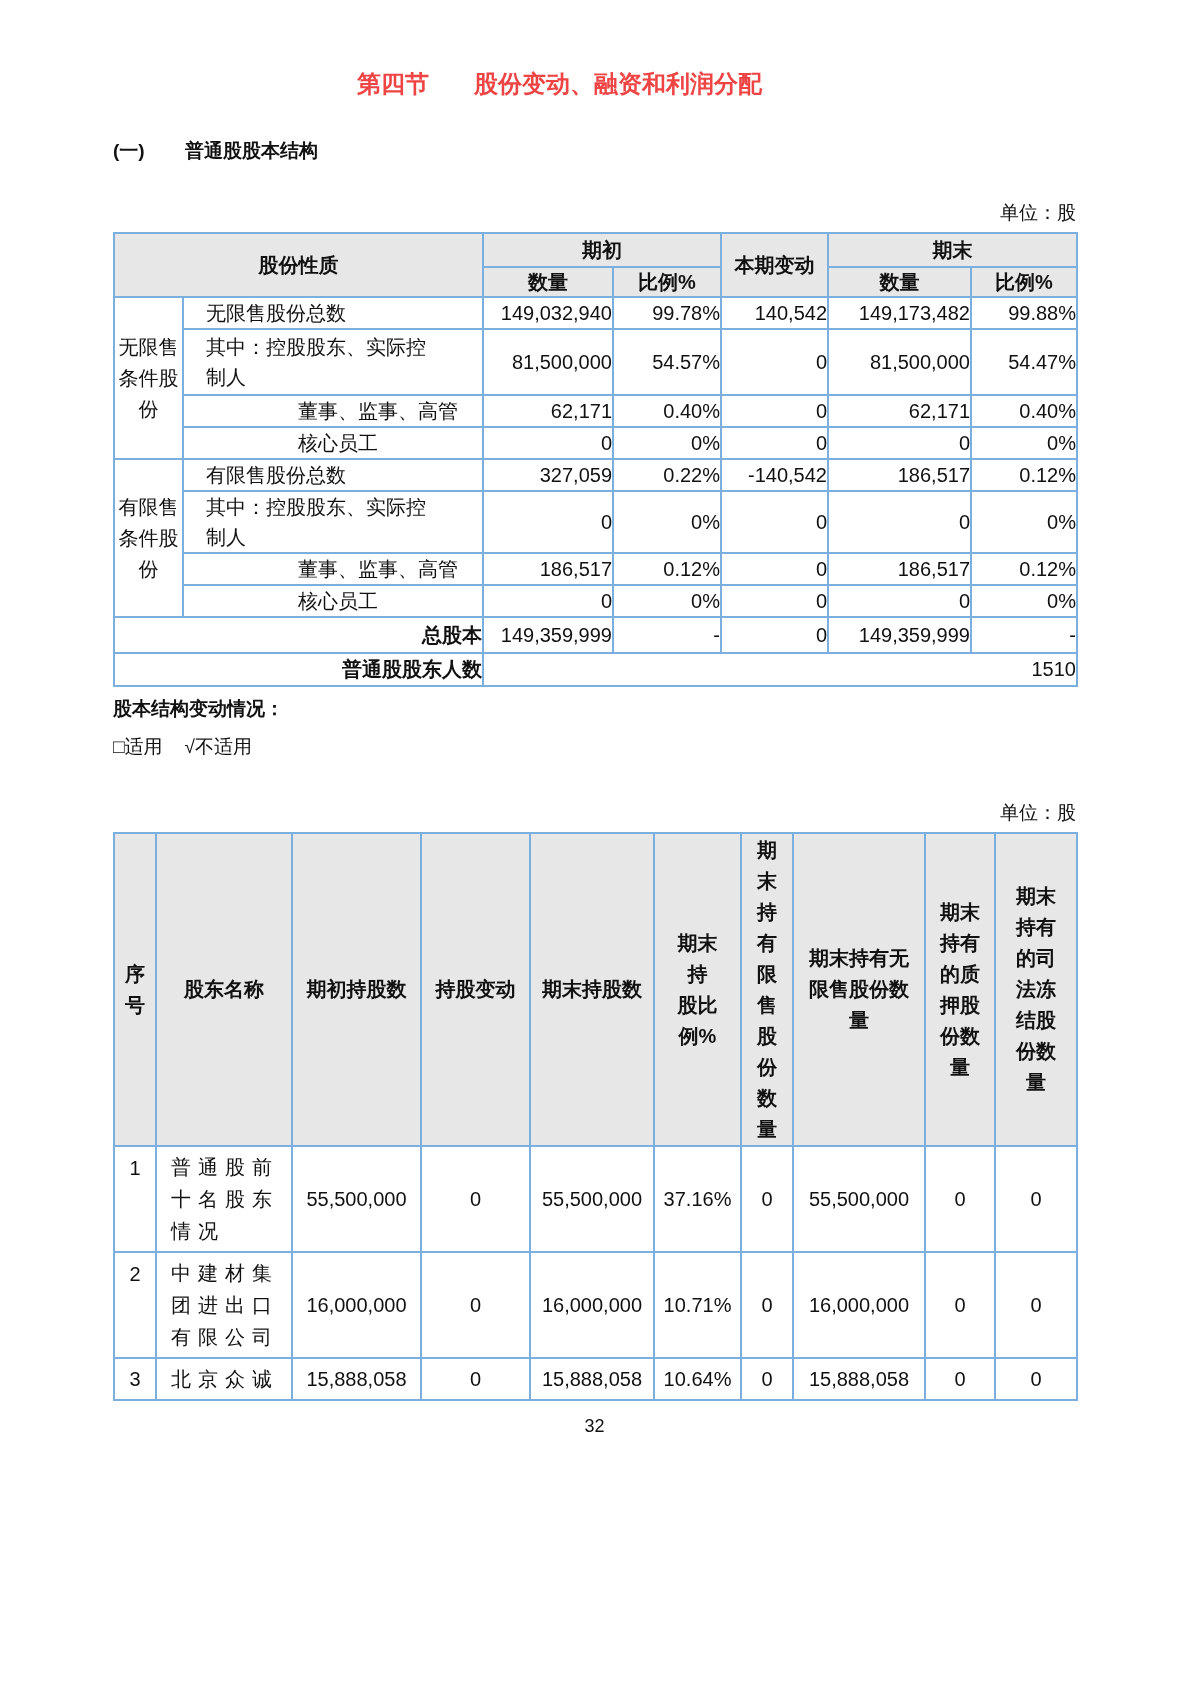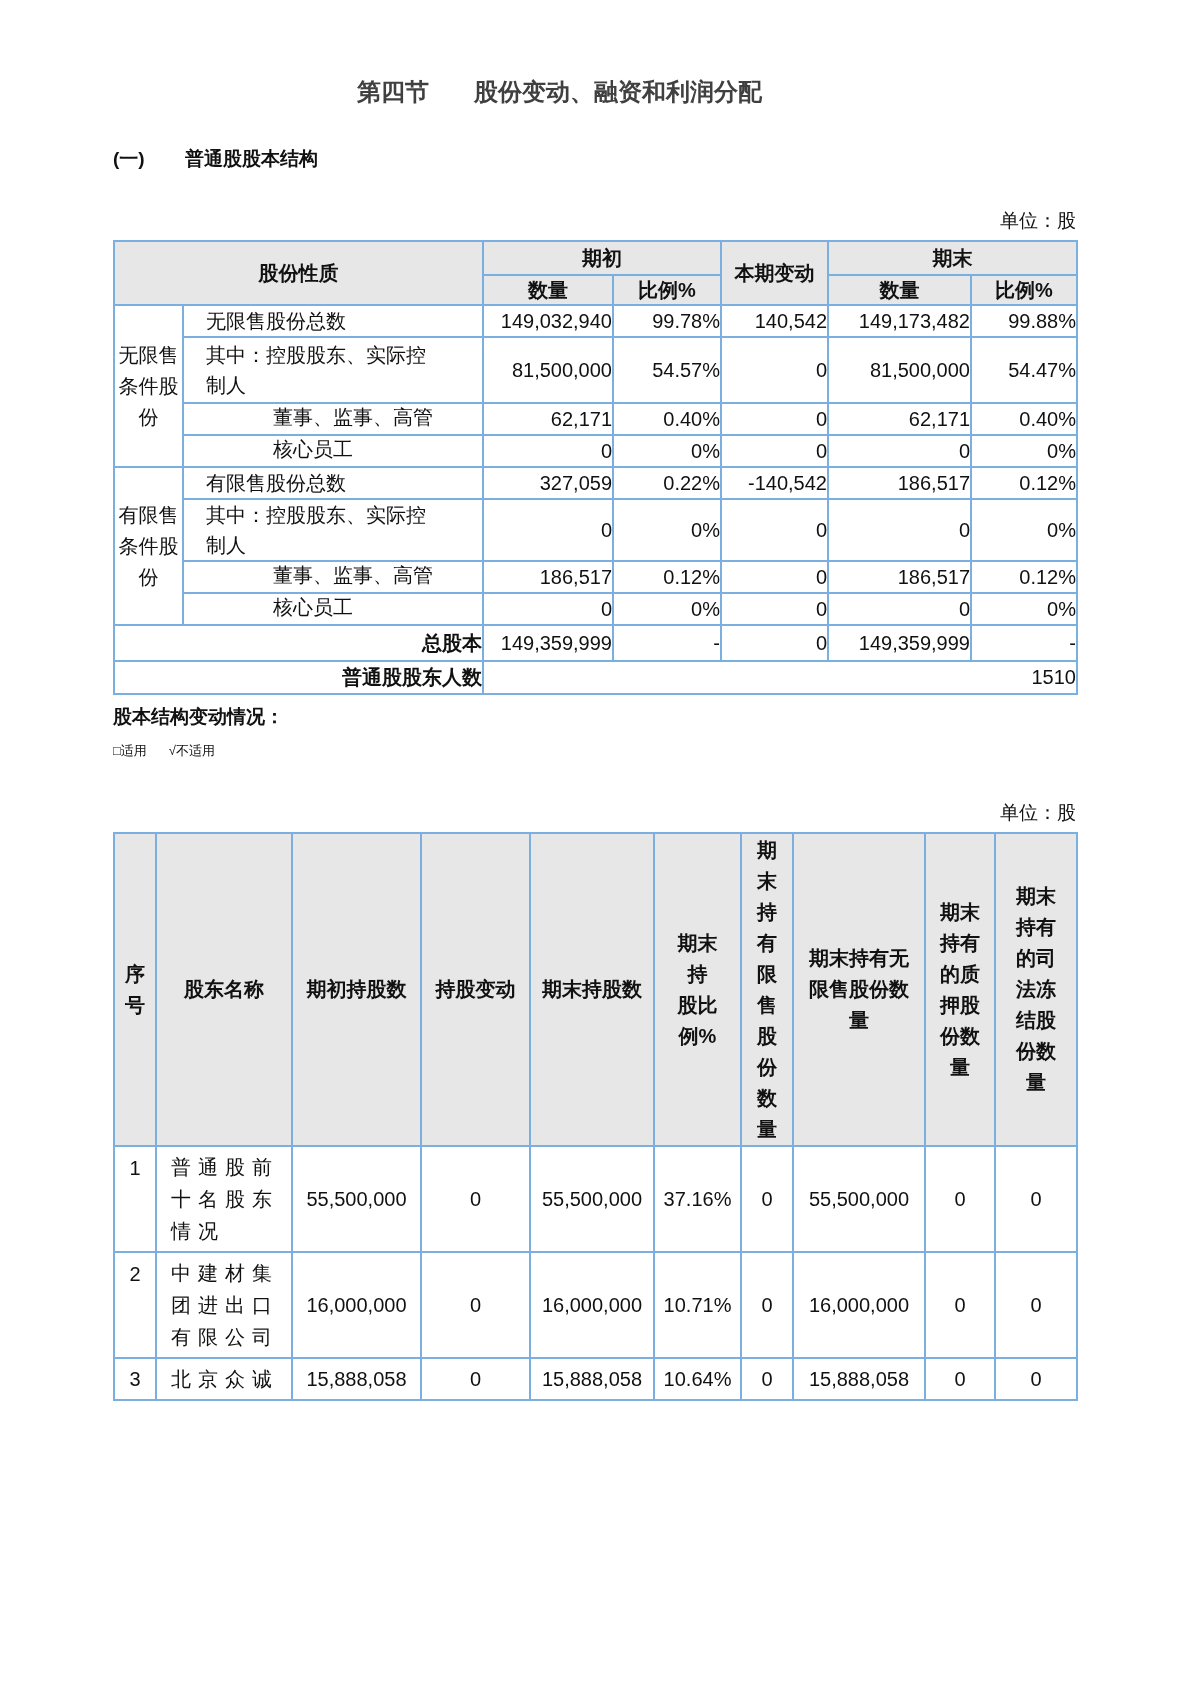--- a/index.html
+++ b/index.html
@@ -1,44 +1,44 @@
 <!DOCTYPE html>
 <html><head>
 <meta charset="utf-8">
 <style>
   html,body{margin:0;padding:0;background:#fff;}
   .page{position:relative;width:1200px;height:1695px;background:#ffffff;overflow:hidden;
         font-family:"Liberation Sans","DejaVu Sans",sans-serif;color:#111;}
   .content{margin-left:113px;width:963px;}
-  .doc-title{margin:0;padding-top:76px;padding-right:70px;text-align:center;
-             font-size:24px;font-weight:bold;color:#404040;}
+  .doc-title{margin:8px;padding-top:60px;padding-right:70px;text-align:center;
+             font-size:24px;font-weight:bold;color:#ef4444;}
   .doc-title .t1gap{margin-right:45px;}
   .sec-head{margin-top:50px;font-size:19px;font-weight:bold;}
   .sub-head{margin-top:38px;font-size:19px;font-weight:bold;}
   .sec-num{display:inline-block;min-width:72px;}
   .unit{margin-top:36px;margin-bottom:6px;text-align:right;font-size:19px;}
   .unit2{margin-top:40px;margin-bottom:6px;text-align:right;font-size:19px;}
   table{border-collapse:collapse;table-layout:fixed;width:963px;}
   td{border:2px solid #7aafdf;font-size:20px;color:#111;overflow:hidden;
      vertical-align:middle;padding:0;}
   .hdr td{background:#e7e7e7;font-weight:bold;text-align:center;}
   
   .t1 .grp{text-align:center;white-space:pre-line;line-height:31px;background:#fff;}
   .t1 .lbl{text-align:left;padding-left:22px;white-space:pre-line;line-height:30px;}
-  .t1 .indent{padding-left:89px;font-family:Liberation Mono, monospace;}
+  .t1 .indent{padding-left:114px;}
   .t1 .num{text-align:right;}
   .t1 .ctr{text-align:right;margin-left:32px;}
   .t1 .bold{font-weight:bold;}
   
   .t2 td{text-align:center;}
   .t2 .hcell{white-space:pre-line;line-height:31px;}
   .t2 .name{text-align:left;padding:4px 10px 4px 14px;letter-spacing:7px;line-height:32px;}
   .t2 .no-cell{vertical-align:top;padding-top:10px;}
   .note-line{margin-top:9px;font-size:19px;font-weight:bold;}
-  .apply-line{margin-top:12px;font-size:13px;}
+  .apply-line{margin-top:12px;font-size:19px;}
   .apply-line .a1{margin-right:22px;}
   .page-num{margin-top:15px;text-align:center;font-size:18px;}
 </style>
 </head>
 <body>
 
 <div class="page">
   <div class="content">
 
     <h1 class="doc-title"><span class="t1gap">第四节</span><span>股份变动、融资和利润分配</span></h1>
@@ -248,15 +248,16 @@
         <td>15,888,058</td>
         <td>10.64%</td>
         <td>0</td>
         <td>15,888,058</td>
         <td>0</td>
         <td>0</td>
       </tr>
     </tbody>
       </table>
 
+    <div class="page-num">32</div>
 
   </div>
 </div>
 
 </body></html>

